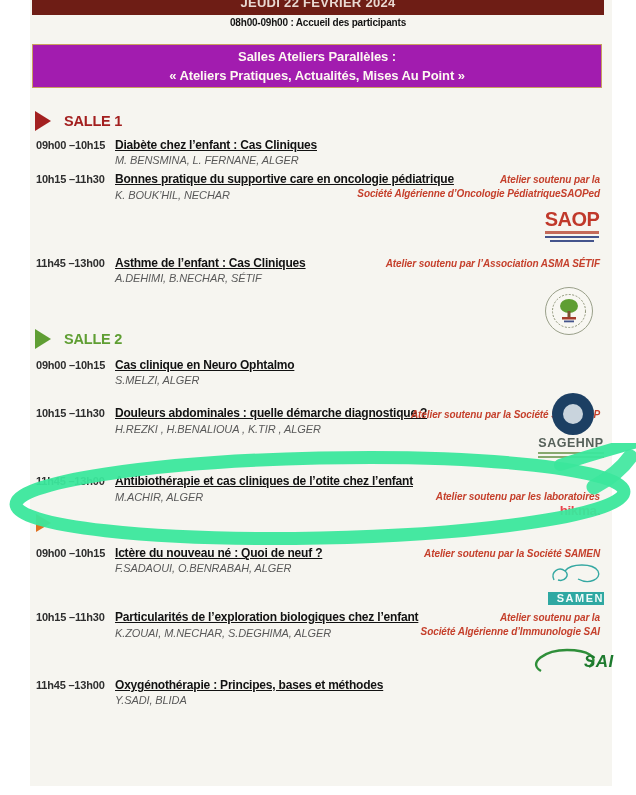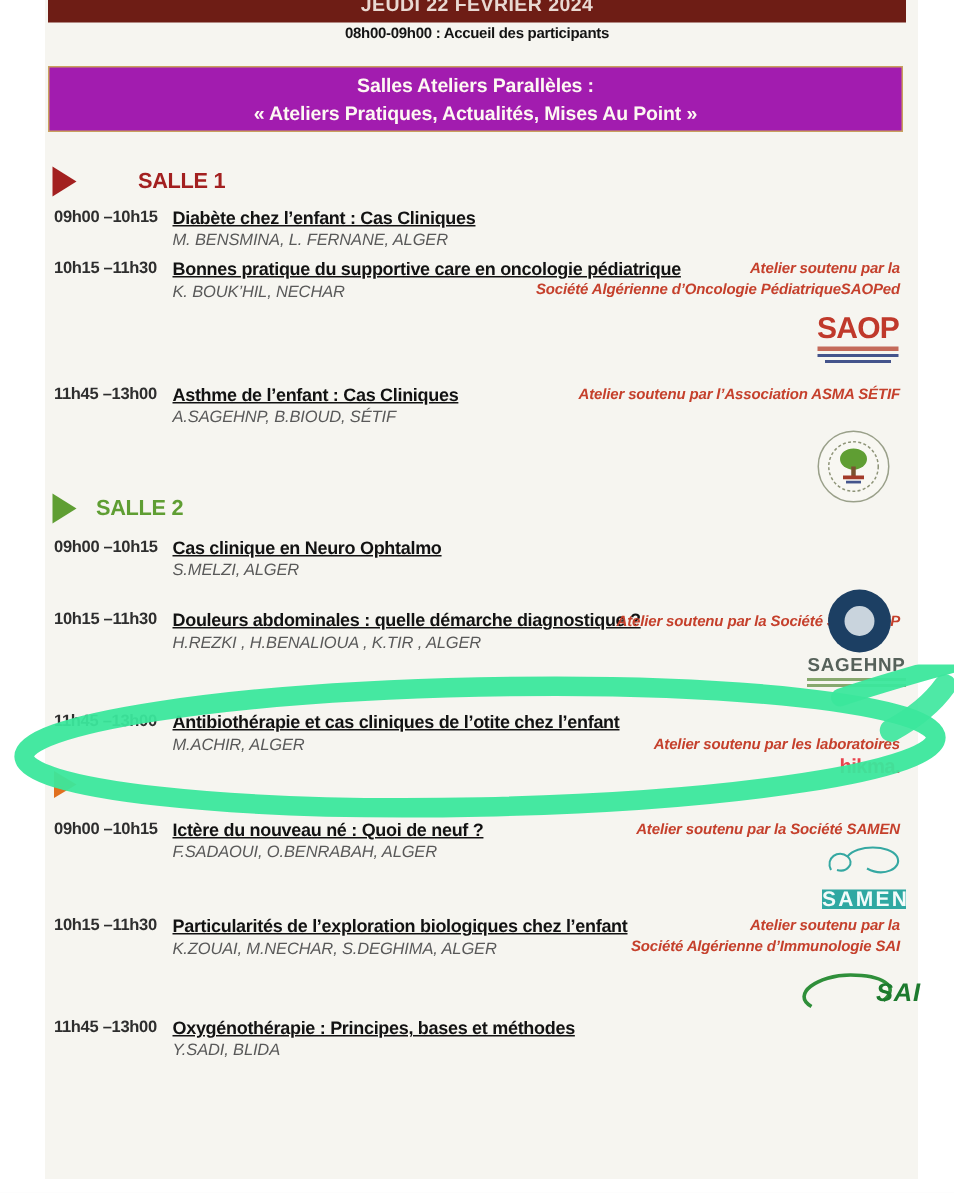--- a/index.html
+++ b/index.html
@@ -52,21 +52,21 @@
              background:#f8f7f2;border:1.5px solid #9aa08a;display:flex;align-items:center;justify-content:center;}
 
   .sagehnp-circle{position:absolute;left:552px;top:393px;width:42px;height:42px;border-radius:50%;
                   background:#1c3f63;z-index:3;display:flex;align-items:center;justify-content:center;}
   .sagehnp-inner{width:20px;height:20px;border-radius:50%;background:#e8eef2;opacity:.85;}
   .sagehnp-word{position:absolute;left:536px;top:436px;width:70px;text-align:center;font-weight:bold;
                 font-size:12.5px;letter-spacing:.5px;color:#56615a;z-index:3;}
   .sagehnp-bar{position:absolute;left:538px;width:66px;height:2px;background:#87a86e;z-index:3;}
 
   .samen-logo{position:absolute;left:548px;top:563px;width:56px;text-align:center;}
-  .samen-box{margin-top:1px;background:#2fa8a2;color:#f2fbfa;font-weight:bold;font-size:14px;
+  .samen-box{margin-top:1px;background:#2fa8a2;color:#f2fbfa;font-weight:bold;font-size:11px;
              letter-spacing:1.5px;line-height:13px;text-align:right;}
 
   .sai-logo{position:absolute;left:531px;top:645px;width:66px;height:34px;}
   .sai-word{position:absolute;left:13px;top:7px;font-weight:bold;font-style:italic;font-size:17px;
             color:#1d7a2e;letter-spacing:.5px;margin-left:40px;}
 
   .highlight-svg{position:absolute;left:0;top:443px;width:636px;height:112px;z-index:10;pointer-events:none;}
 </style>
 </head>
 <body>
@@ -77,21 +77,21 @@
   <div class="datebar">
     <span>JEUDI 22 FEVRIER 2024</span>
   </div>
   <div class="accueil">08h00-09h00 : Accueil des participants</div>
   <div class="banner">
     <span>Salles Ateliers Parallèles :</span>
     <span>« Ateliers Pratiques, Actualités, Mises Au Point »</span>
   </div>
 
   <div class="tri red abs" style="left:35px;top:111px;"></div>
-  <div class="salle-label red" style="left:64px;top:113px;margin-left:28px;">SALLE 1</div>
+  <div class="salle-label red" style="left:64px;top:113px;">SALLE 1</div>
 
   <div class="time" style="top:139px;">09h00 –10h15</div>
   <div class="title" style="top:138px;">Diabète chez l’enfant : Cas Cliniques</div>
   <div class="speakers" style="top:154px;">M. BENSMINA, L. FERNANE, ALGER</div>
 
   <div class="time" style="top:173px;">10h15 –11h30</div>
   <div class="title" style="top:172px;">Bonnes pratique du supportive care en oncologie pédiatrique</div>
   <div class="speakers" style="top:189px;">K. BOUK’HIL, NECHAR</div>
   <div class="sponsor" style="top:173px;">
     <span>Atelier soutenu par la</span>
@@ -99,21 +99,21 @@
   </div>
   <div class="saop-logo">
     <div class="saop-word">SAOP</div>
     <div class="saop-bar"></div>
     <div class="saop-bar b2"></div>
     <div class="saop-bar b3"></div>
   </div>
 
   <div class="time" style="top:257px;">11h45 –13h00</div>
   <div class="title" style="top:256px;text-align:right;">Asthme de l’enfant : Cas Cliniques</div>
-  <div class="speakers" style="top:272px;">A.SAGEHNP, B.BIOUD, SÉTIF</div>
+  <div class="speakers" style="top:272px;">A.DEHIMI, B.NECHAR, SÉTIF</div>
   <div class="sponsor" style="top:257px;">
     <span>Atelier soutenu par l’Association ASMA SÉTIF</span>
   </div>
   <div class="asma-logo">
     <svg width="36" height="36" viewBox="0 0 36 36">
       <circle cx="18" cy="18" r="16.5" fill="none" stroke="#8e9478" stroke-width="1" stroke-dasharray="2 1.5"></circle>
       <ellipse cx="18" cy="13" rx="9" ry="7" fill="#5f9e33"></ellipse>
       <rect x="16.5" y="18" width="3" height="8" fill="#7a5230"></rect>
       <rect x="11" y="24" width="14" height="2.5" fill="#a33b2a"></rect>
       <rect x="13" y="27.5" width="10" height="1.8" fill="#44548c"></rect>

